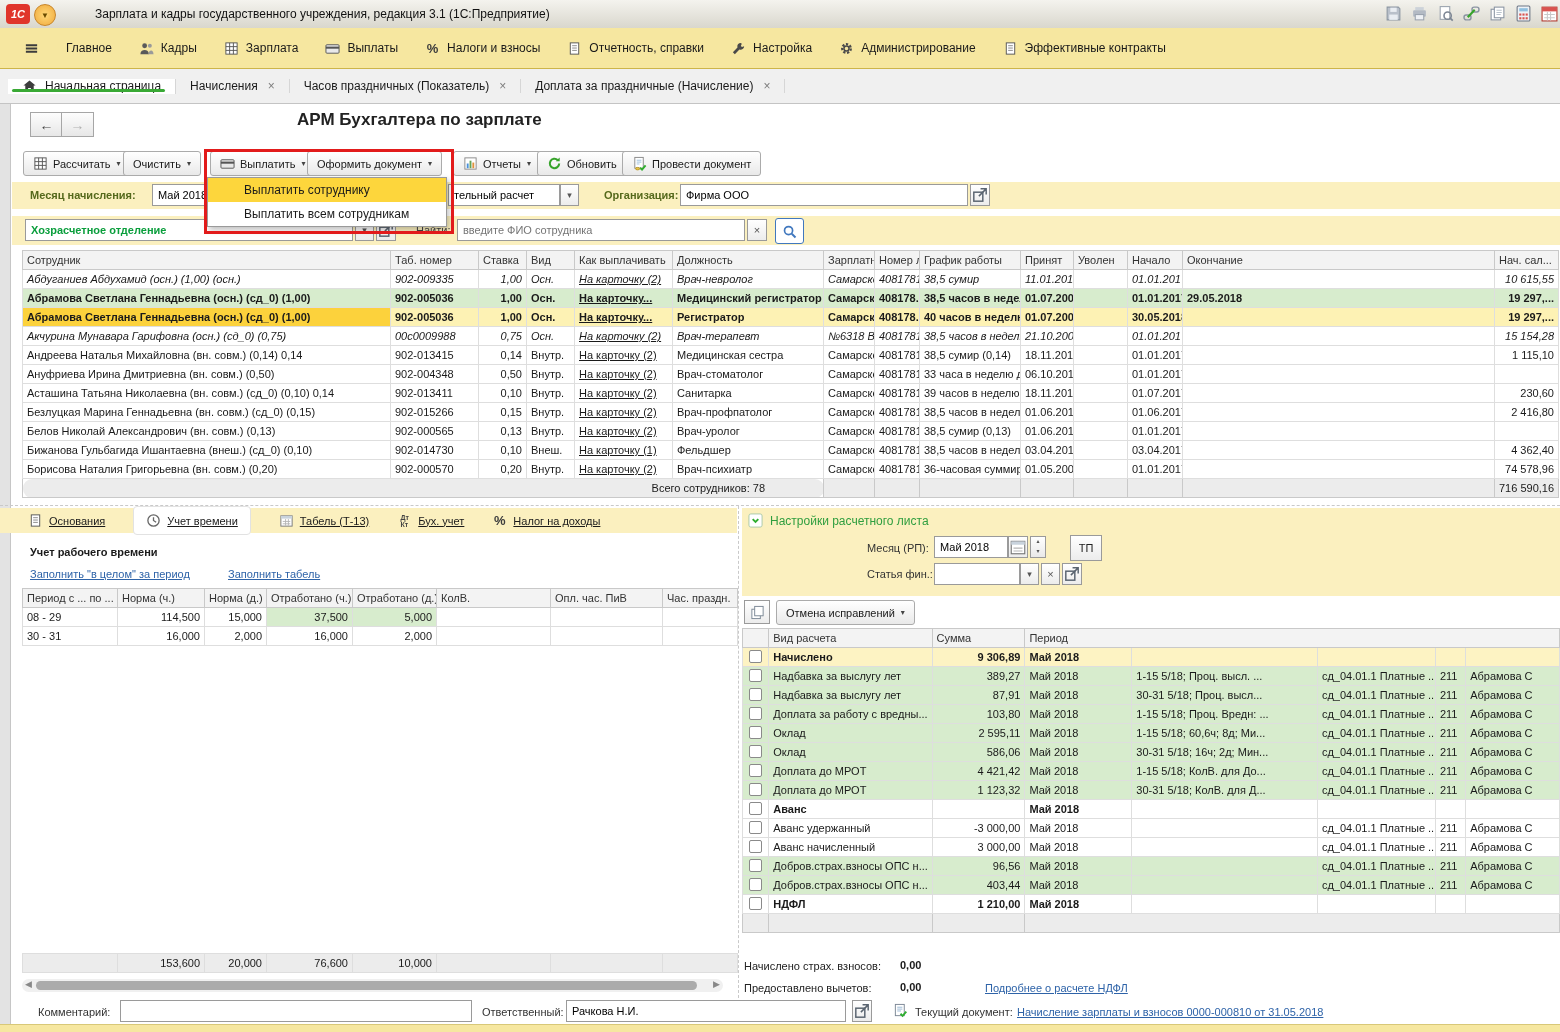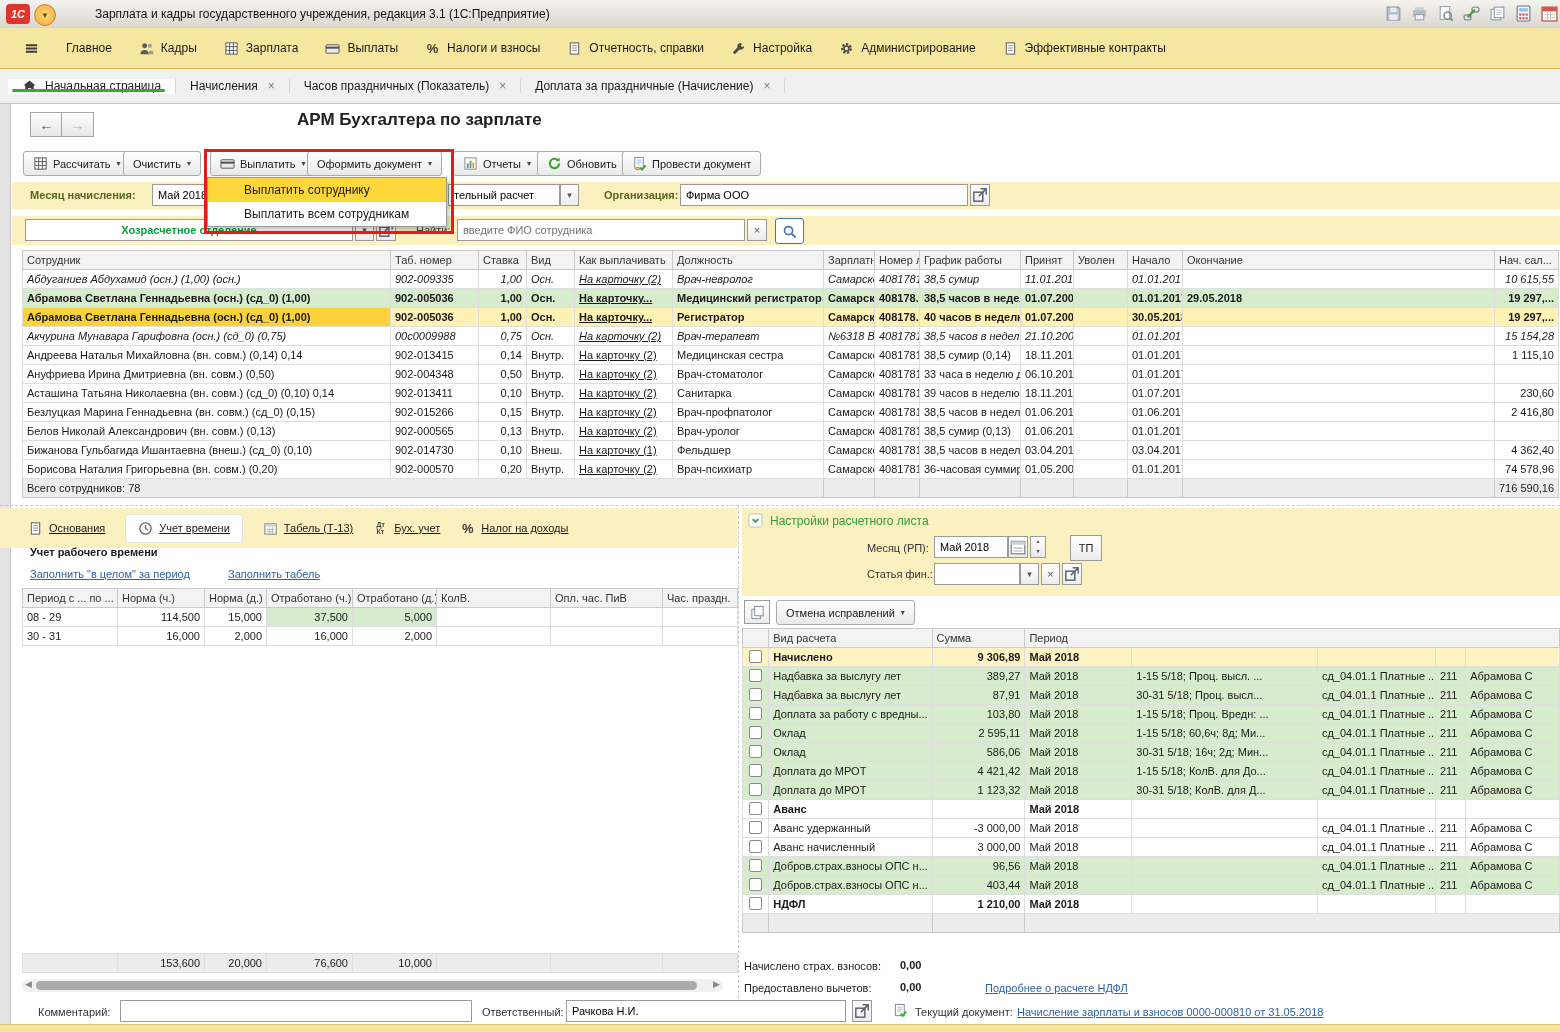--- a/index.html
+++ b/index.html
@@ -40,36 +40,36 @@
   
   .btn{position:absolute;top:151px;height:25px;display:inline-flex;align-items:center;gap:5px;padding:0 9px;
        background:linear-gradient(#ffffff,#e9e9e9);border:1px solid #ababab;border-radius:3px;box-sizing:border-box;font-size:11px;}
   .btn .arr{font-size:8px;color:#444;margin-left:1px;}
   
   .frow{position:absolute;left:12px;width:1548px;background:#fbf0bf;box-sizing:border-box;}
   .flabel{font-weight:bold;color:#55691c;}
   .inp{border:1px solid #9a9a9a;background:#fff;height:22px;box-sizing:border-box;padding:0 5px;font:inherit;font-size:11px;}
   .minibtn{border:1px solid #9a9a9a;background:linear-gradient(#fff,#ececec);height:22px;box-sizing:border-box;
            display:inline-flex;align-items:center;justify-content:center;font-size:9px;color:#555;}
-  .greenval{color:#0a9e3c;font-weight:bold;text-align:center;}
+  .greenval{color:#0a9e3c;font-weight:bold;}
   .abs{position:absolute;}
   
   table{border-collapse:collapse;table-layout:fixed;font-size:11px;}
   td,th{border:1px solid #dedede;padding:1px 4px;white-space:nowrap;overflow:hidden;height:16px;box-sizing:content-box;}
   th{background:#f3f3f3;border-color:#c9c9c9;font-weight:normal;text-align:left;color:#333;}
   .etable{position:absolute;left:22px;top:250px;width:1536px;border:1px solid #b5b5b5;}
   tr.italic td{font-style:italic;}
   tr.green td{background:#d7eccd;font-weight:bold;}
   tr.selected td{background:#fdf2b4;font-weight:bold;}
   tr.selected td:first-child{background:#fcd23c;}
   td.r{text-align:right;}
   td.linkish{text-decoration:underline;}
   tfoot td{background:#ececec;border-color:#c9c9c9;}
   
-  .bltabs{position:absolute;left:0px;top:508px;width:737px;height:40px;background:#fbf0bf;display:flex;align-items:center;gap:20px;padding-left:28px;box-sizing:border-box;}
+  .bltabs{position:absolute;left:0px;top:508px;width:737px;height:25px;background:#fbf0bf;display:flex;align-items:center;gap:28px;padding-left:28px;box-sizing:border-box;}
   .bltab{display:inline-flex;align-items:center;gap:6px;}
   .bltab span.lbl{text-decoration:underline;color:#1a1a1a;}
   .bltab.active{background:#fff;border:1px solid #e2e2e2;border-radius:4px;padding:6px 12px;}
   .bltitle{position:absolute;left:30px;top:546px;font-weight:bold;}
   .bllink{color:#2e63a8;text-decoration:underline;}
   .tstable{position:absolute;left:22px;top:588px;width:715px;border:1px solid #bdbdbd;}
   tr.sel td{background:#fdf2c0;}
   tr.sel td:first-child{background:#fbda52;}
   td.gcell{background:#d7eccd;}
   .tstotals{position:absolute;left:22px;top:953px;width:715px;border:1px solid #bdbdbd;}
@@ -595,21 +595,21 @@
           <td>36-часовая суммир. для в...</td>
           <td>01.05.2007</td>
           <td></td>
           <td>01.01.2017</td>
           <td></td>
           <td class="r">74 578,96</td>
         </tr>
       </tbody>
       <tfoot>
         <tr>
-          <td colspan="6" style="text-align: left; padding-right: 58px;">Всего сотрудников: 78</td>
+          <td colspan="6" style="text-align: right; padding-right: 58px; border-radius: 9px;">Всего сотрудников: 78</td>
           <td></td>
           <td></td>
           <td></td>
           <td></td>
           <td></td>
           <td></td>
           <td></td>
           <td class="r">716 590,16</td>
         </tr>
       </tfoot>

